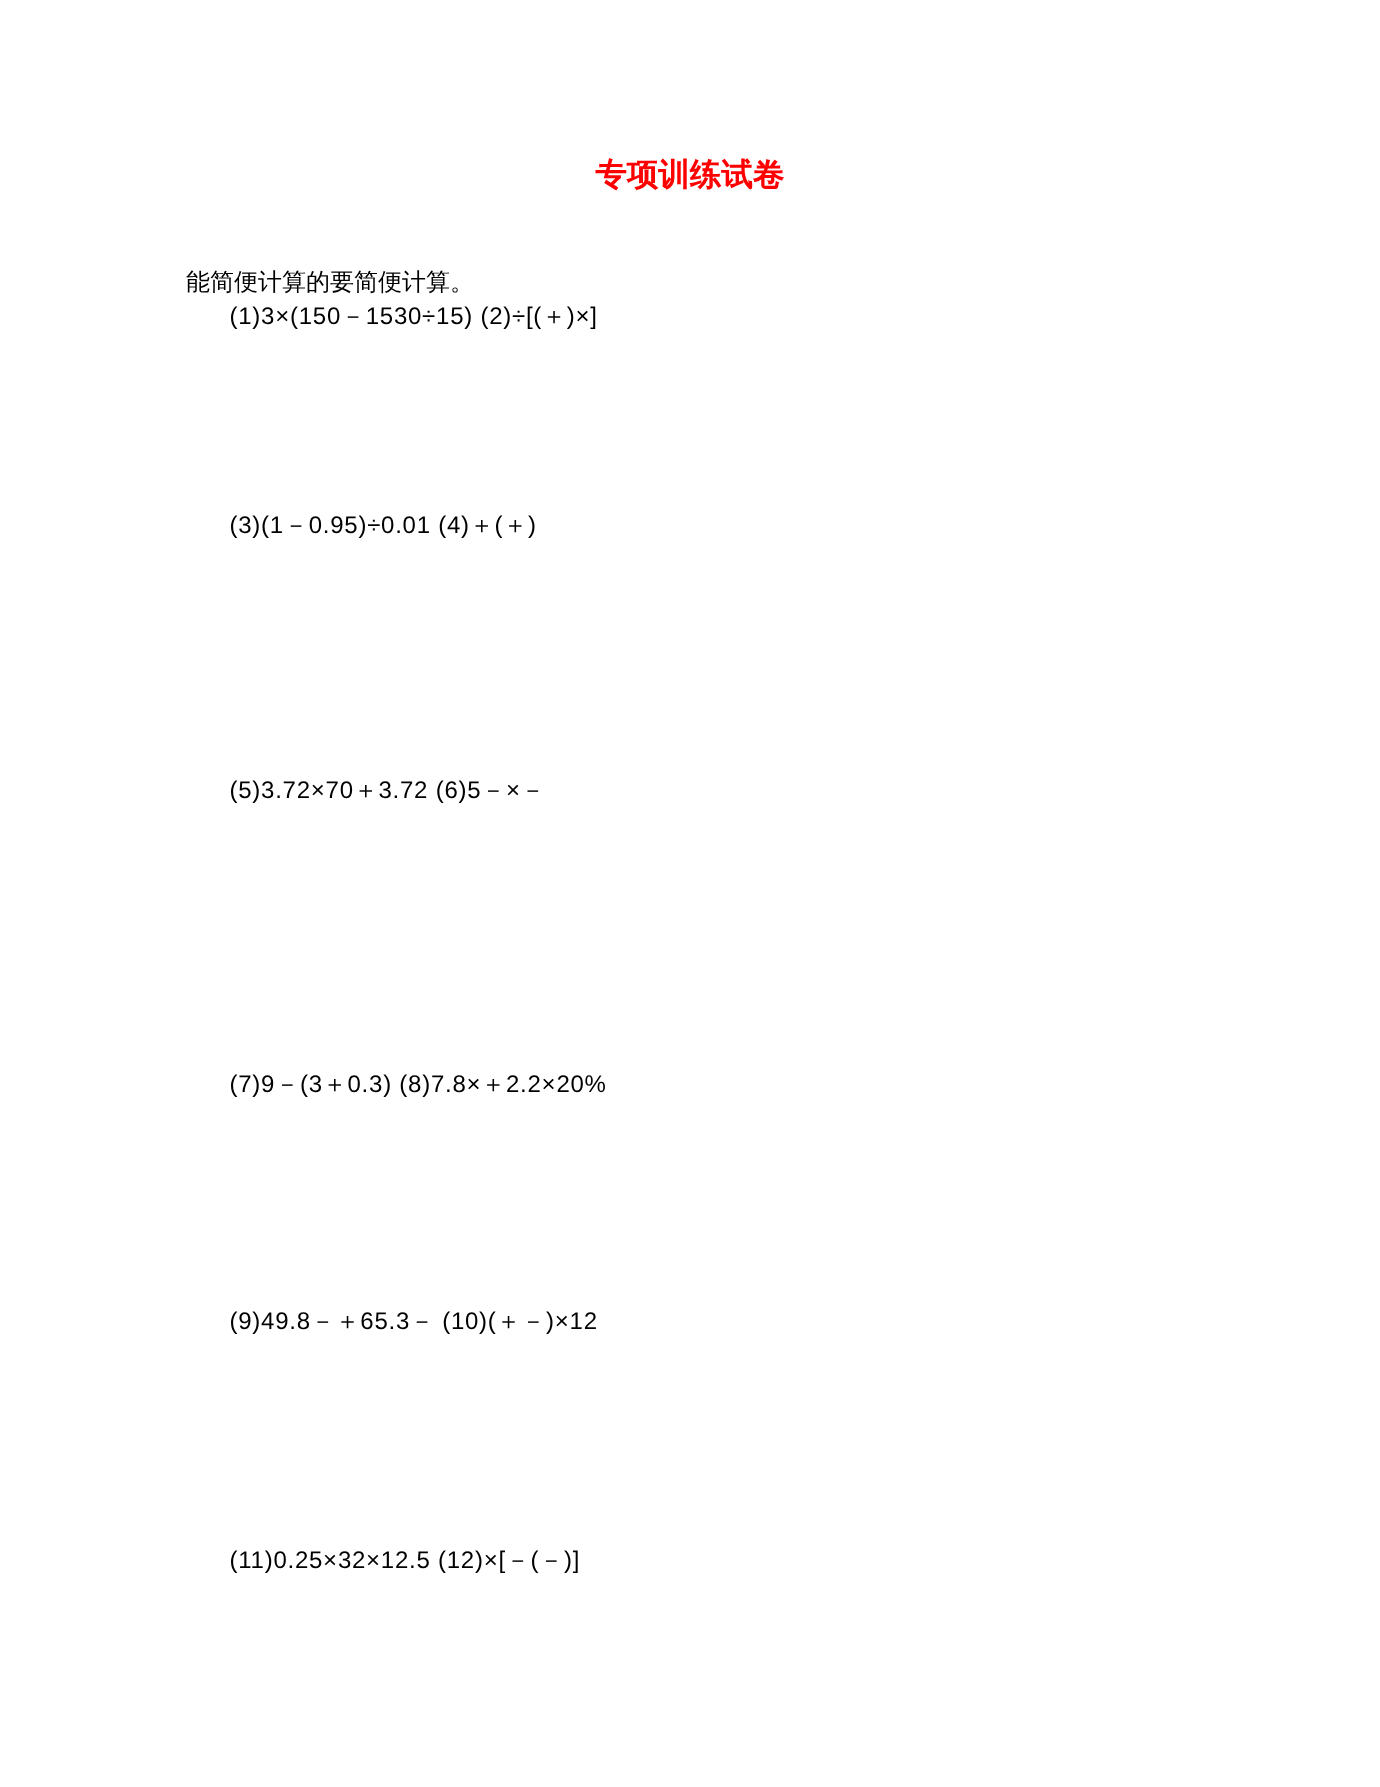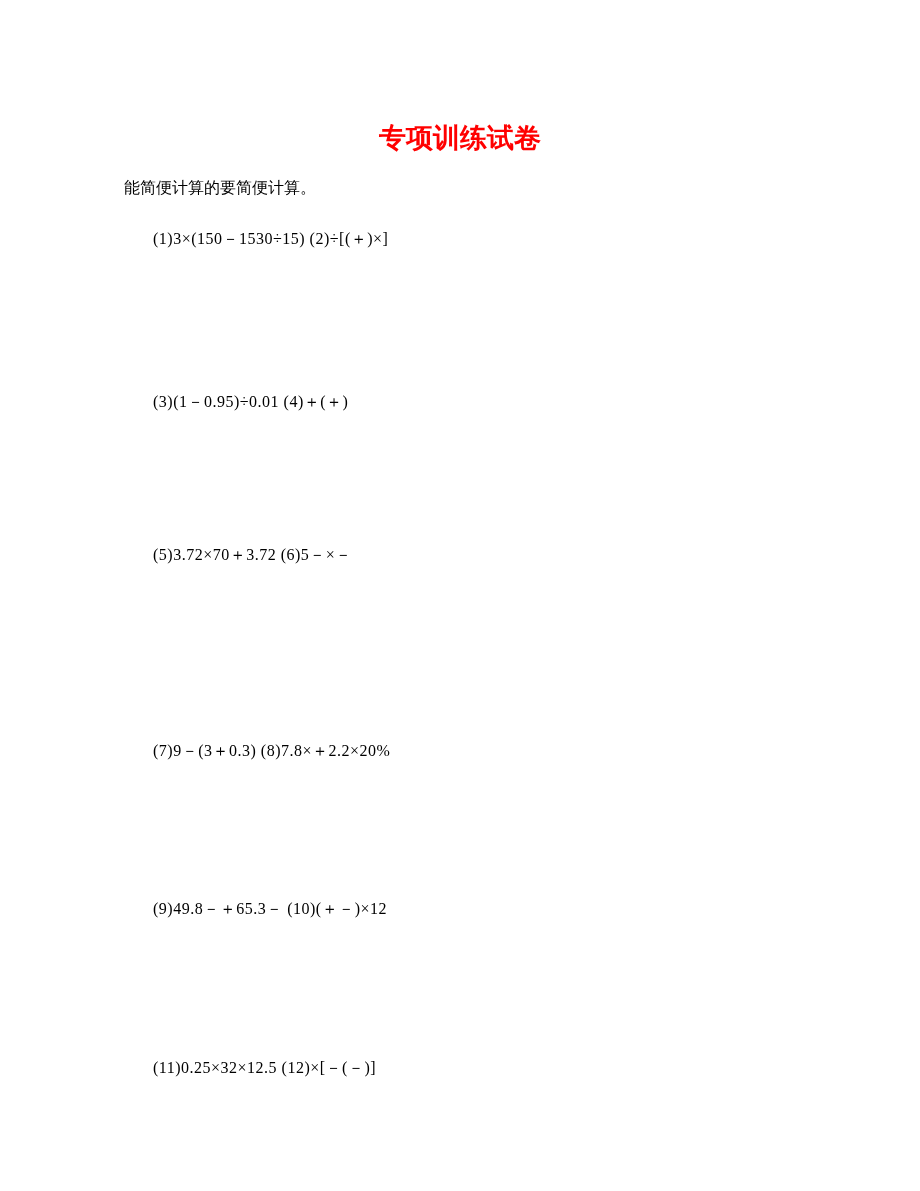--- a/index.html
+++ b/index.html
@@ -11,46 +11,45 @@
       width: 920px;
       height: 1191px;
       background: #ffffff;
       font-family: "SimSun", "宋体", serif;
       position: relative;
     }
     .document-title {
       position: absolute;
       left: 0;
       right: 0;
-      top: 120px;
+      top: 102px;
       text-align: center;
       color: #ff0000;
-      font-size: 27px;
+      font-size: 21px;
       font-weight: bold;
       font-family: Liberation Sans, sans-serif;
     }
     .instruction {
       position: absolute;
       left: 124px;
       top: 162px;
       font-size: 16px;
       color: #000000;
       margin-top: 16px;
     }
     .problem {
       position: absolute;
       left: 153px;
       font-size: 16px;
       color: #000000;
-      font-family: Liberation Serif, serif;
+      font-family: Liberation Sans, sans-serif;
       letter-spacing: 0.5px;
-      margin-top: 28px;
     }
     .row-1 { top: 201px; }
-    .row-2 { top: 364px; }
+    .row-2 { top: 340px; }
     .row-3 { top: 517px; }
     .row-4 { top: 713px; }
     .row-5 { top: 871px; }
     .row-6 { top: 1030px; }
   </style>
 </head>
 <body>
 
 <div class="document-title">专项训练试卷</div>
 

